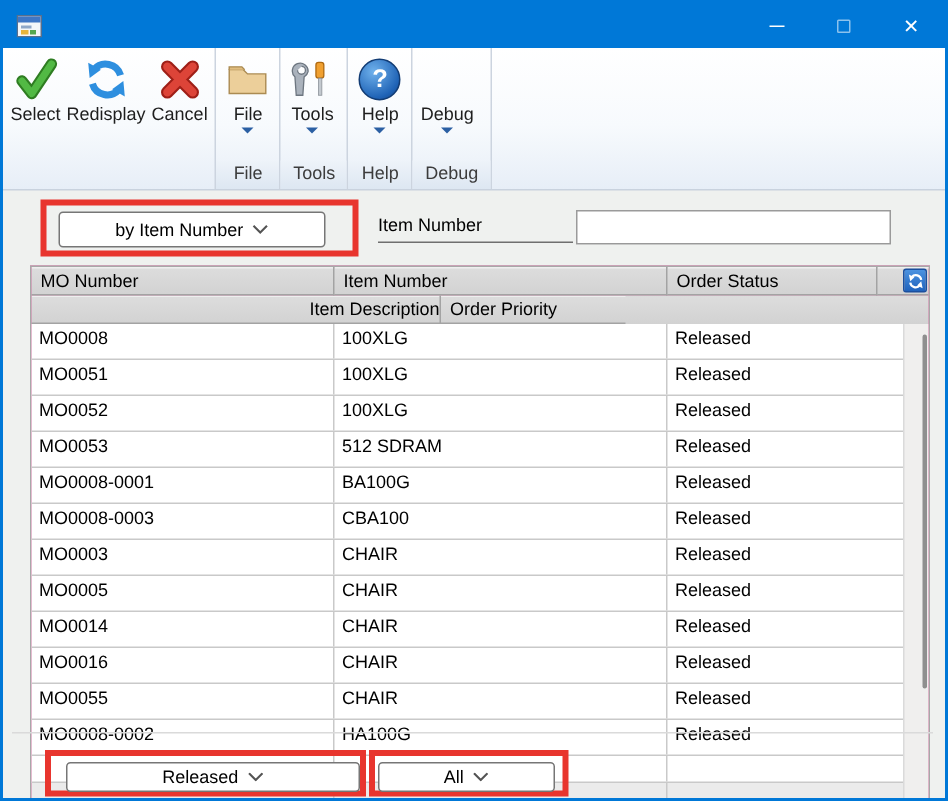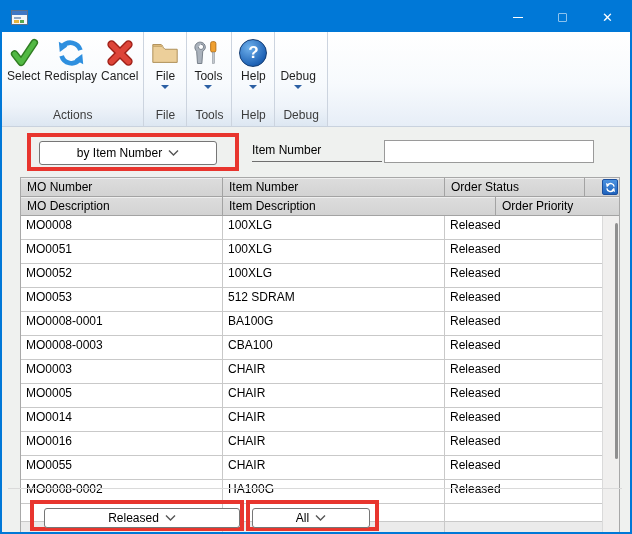--- a/index.html
+++ b/index.html
@@ -75,21 +75,21 @@
     font-size:12px; color:#000; line-height:18px; padding-left:6px;
     border-right:1px solid #a3a3a3; border-bottom:1px solid #a3a3a3;
     box-shadow:inset 0 1px 0 #efefef; overflow:hidden; white-space:nowrap;
   }
   .h1c1 { width:202px; } .h1c2 { width:222px; } .h1c3 { width:140px; }
   .sortcell { width:34px; border-bottom:1px solid #a3a3a3; box-shadow:inset 0 1px 0 #efefef; display:flex; align-items:center; justify-content:flex-end; padding-right:1px; }
   .sortbtn {
     width:16px; height:16px; border:1px solid #1b4f9e; border-radius:2px;
     background:linear-gradient(#4b92e0,#1f63bd); display:flex; align-items:center; justify-content:center;
   }
-  .h2c1 { width:202px; } .h2c2 { width:273px; } .h2c3 { width:123px; border-right:none; }
+  .h2c1 { width:202px; } .h2c2 { width:273px;text-align:right; } .h2c3 { width:123px; border-right:none; }
   .gbody { display:flex; }
   .rowsarea { width:581px; }
   .trow { display:flex; height:24px; border-bottom:1px solid #c9c9c9; background:#fff; }
   .c { font-size:12px; color:#000; line-height:18px; padding-left:5px; overflow:hidden; white-space:nowrap; }
   .c1 { width:202px; border-right:1px solid #c9c9c9; }
   .c2 { width:222px; border-right:1px solid #c9c9c9; }
   .c3 { width:157px; }
   .trow.empty { height:18px; }
   .trow.filler { height:16px; background:#ebebeb; border-bottom:none; }
   .vtrack { position:relative; width:19px; background:#f0efee; border-left:1px solid #dadada; }
@@ -160,21 +160,20 @@
                 <path d="M7 7 L25 25 M25 7 L7 25" stroke="#9e1f17" stroke-width="9" stroke-linecap="round"></path>
                 <path d="M7 7 L25 25 M25 7 L7 25" stroke="#dd4438" stroke-width="6" stroke-linecap="round"></path>
               </svg>
           </span>
           <span class="rlabel-txt">Cancel</span>
           <span class="rarrow hidden">
               <span class="tri-down"></span>
             </span>
         </div>
       </div>
-      <div class="rgroup-label">Actions</div>
     </div>
 
     <div class="rgroup">
       <div class="rbtns">
         <div class="rbtn">
           <span class="ricon">
             <svg width="30" height="30" viewBox="0 0 32 32">
                 <path d="M3 9 h10 l3 3 h13 v14 h-26 z" fill="#eccf9a" stroke="#ab8b52"></path>
                 <path d="M3 9 v-2 h9 l2 2" fill="#e0bd7f" stroke="#ab8b52"></path>
               </svg>
@@ -260,21 +259,20 @@
           <svg width="11" height="11" viewBox="0 0 12 12">
             <path d="M10 5 A4 4 0 0 0 3 3" fill="none" stroke="#fff" stroke-width="1.6"></path>
             <polygon points="1,1 5,3 2,6" fill="#fff"></polygon>
             <path d="M2 7 A4 4 0 0 0 9 9" fill="none" stroke="#fff" stroke-width="1.6"></path>
             <polygon points="11,11 7,9 10,6" fill="#fff"></polygon>
           </svg>
         </span>
       </div>
     </div>
     <div class="hrow">
-      <div class="hcell h2c1">MO Description</div>
       <div class="hcell h2c2">Item Description</div>
       <div class="hcell h2c3">Order Priority</div>
     </div>
     <div class="gbody">
       <div class="rowsarea">
 
   <div class="trow">
     <div class="c c1">MO0008</div>
     <div class="c c2">100XLG</div>
     <div class="c c3">Released</div>

